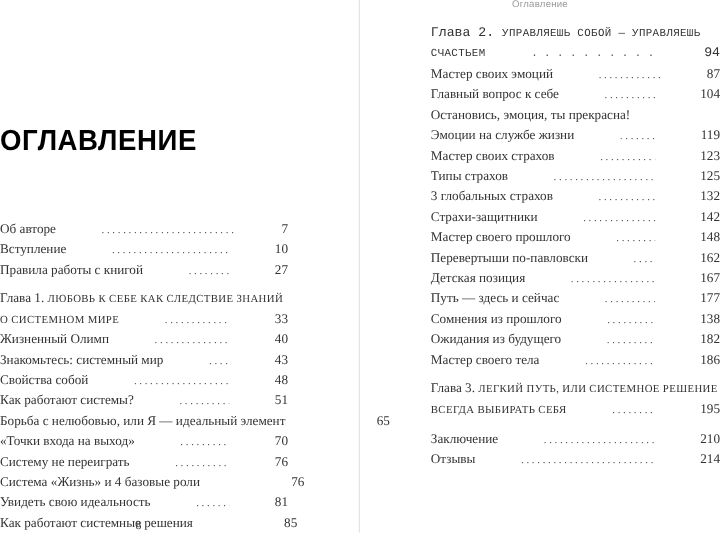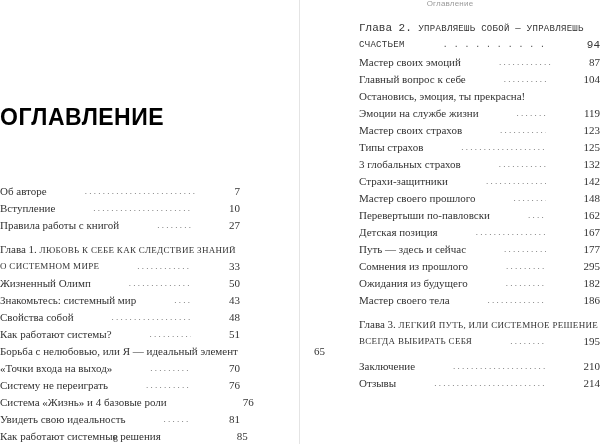--- a/index.html
+++ b/index.html
@@ -182,21 +182,21 @@
         <div class="toc-entry">
           <span class="title">о системном мире</span>
           <span class="dots"></span>
           <span class="page-num">33</span>
         </div>
       </li>
 
       <li class="toc-entry">
         <span class="title">Жизненный Олимп</span>
         <span class="dots"></span>
-        <span class="page-num">50</span>
+        <span class="page-num">40</span>
       </li>
       <li class="toc-entry">
         <span class="title">Знакомьтесь: системный мир</span>
         <span class="dots"></span>
         <span class="page-num">43</span>
       </li>
       <li class="toc-entry">
         <span class="title">Свойства собой</span>
         <span class="dots"></span>
         <span class="page-num">48</span>
@@ -315,21 +315,21 @@
         <span class="page-num">167</span>
       </li>
       <li class="toc-entry">
         <span class="title">Путь — здесь и сейчас</span>
         <span class="dots"></span>
         <span class="page-num">177</span>
       </li>
       <li class="toc-entry">
         <span class="title">Сомнения из прошлого</span>
         <span class="dots"></span>
-        <span class="page-num">295</span>
+        <span class="page-num">138</span>
       </li>
       <li class="toc-entry">
         <span class="title">Ожидания из будущего</span>
         <span class="dots"></span>
         <span class="page-num">182</span>
       </li>
       <li class="toc-entry">
         <span class="title">Мастер своего тела</span>
         <span class="dots"></span>
         <span class="page-num">186</span>

